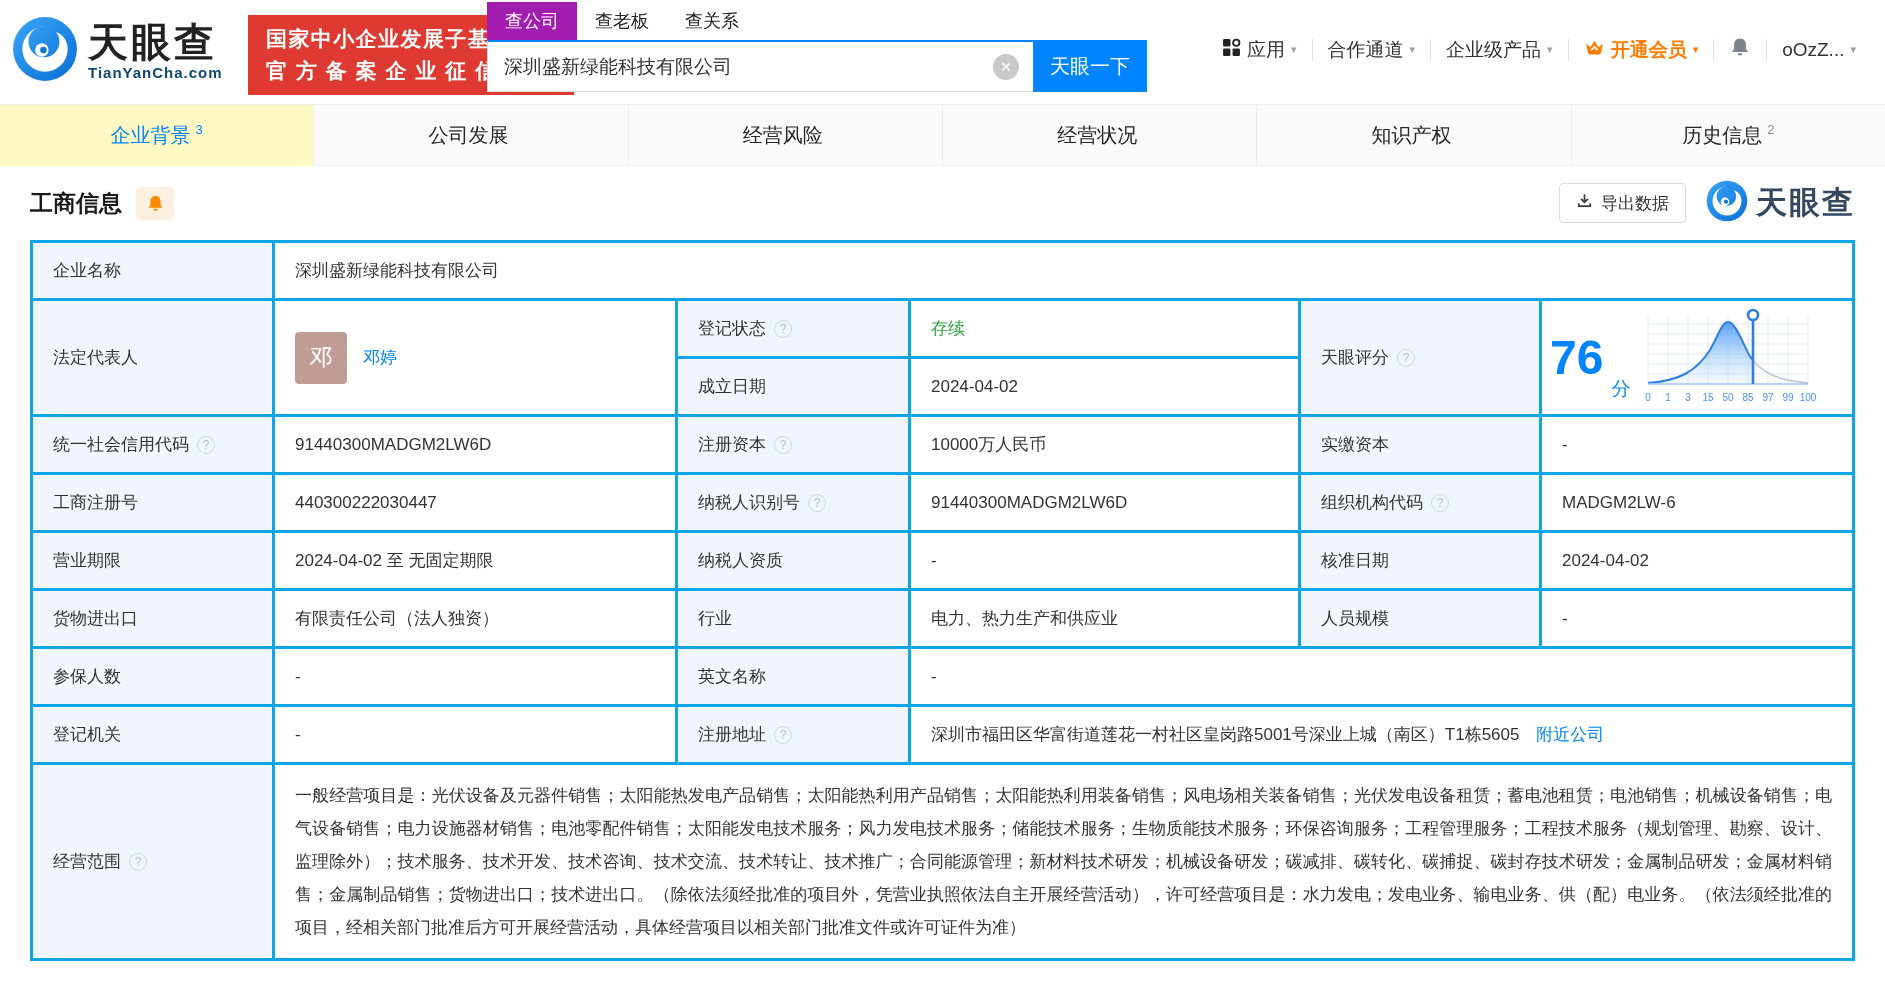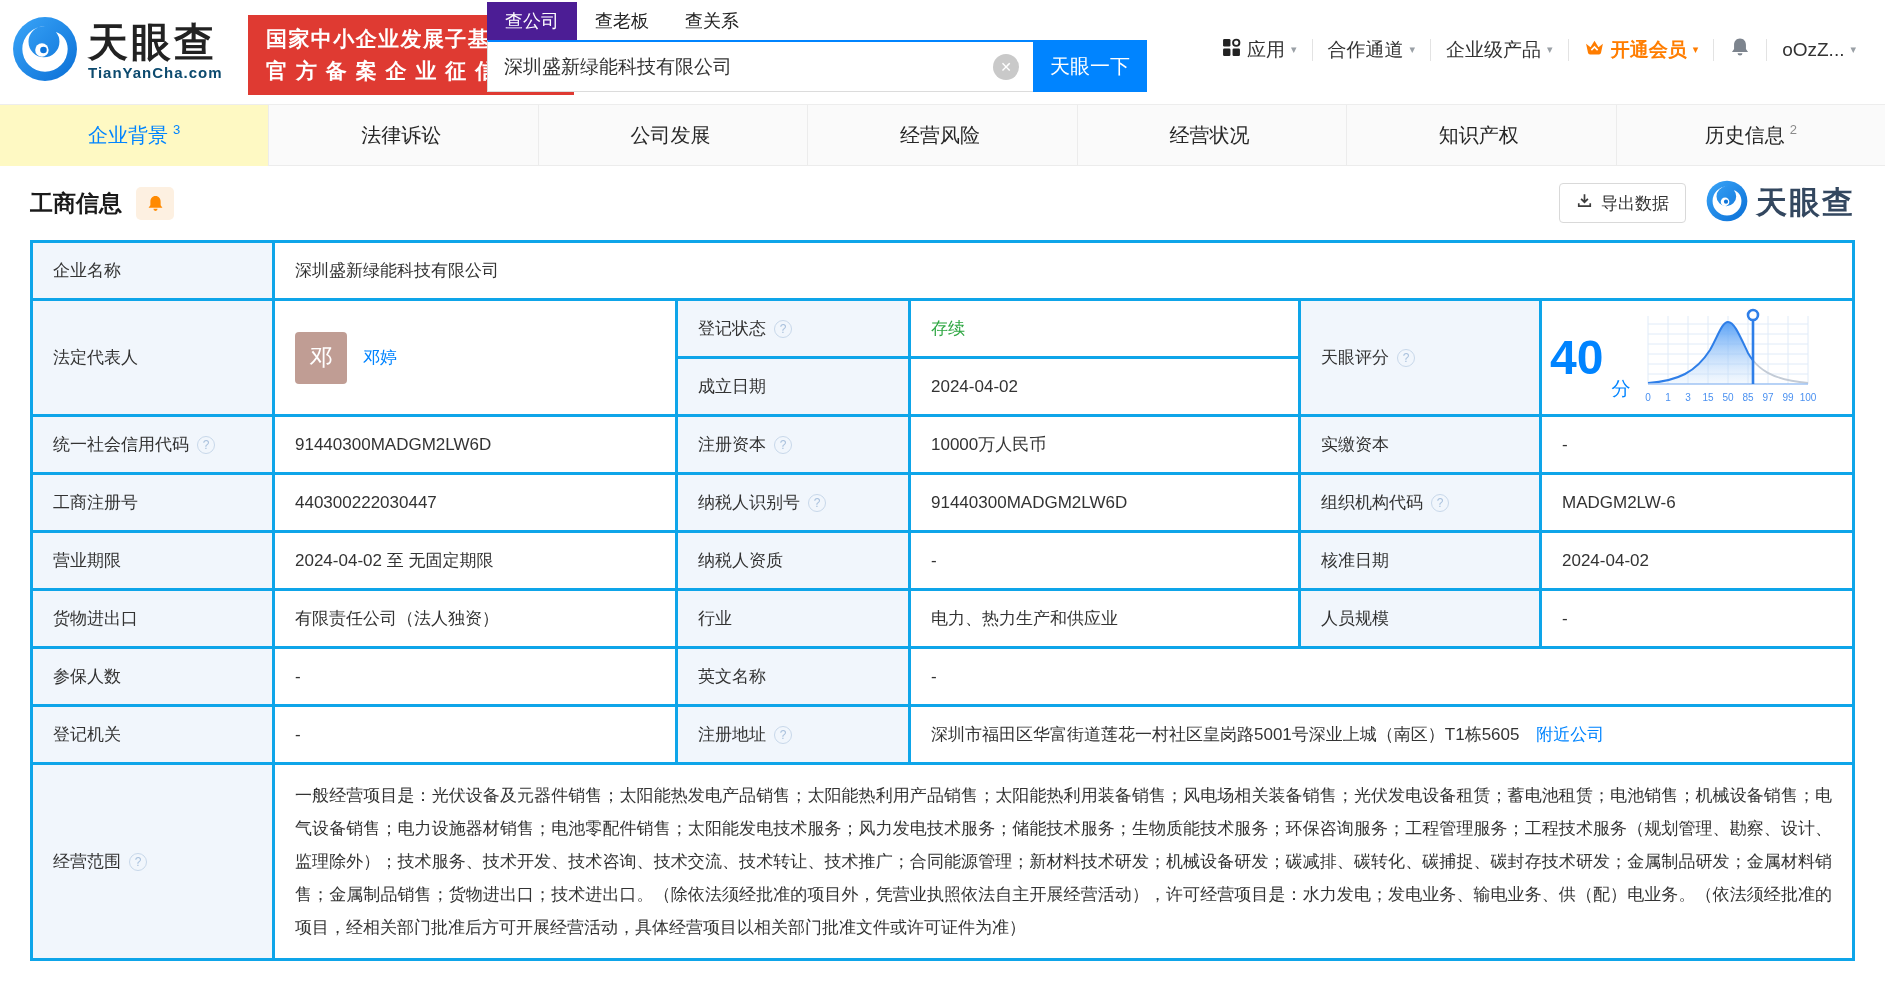--- a/index.html
+++ b/index.html
@@ -11,21 +11,21 @@
   .logo { position:absolute; left:12px; top:16px; display:flex; align-items:center; gap:10px; }
   .logo-text .brand { font-size:40px; font-weight:bold; color:#222; letter-spacing:3px; line-height:1.0; }
   .logo-text .domain { font-size:15px; font-weight:bold; color:#0c4a6e; letter-spacing:1px; margin-top:2px; }
   .gov-badge { position:absolute; left:248px; top:15px; width:326px; height:80px; background:#df3a32;
     color:#fff; padding:10px 18px; display:flex; flex-direction:column; justify-content:space-between; }
   .gov-badge div { font-size:21px; font-weight:bold; width:100%; text-align:justify; text-align-last:justify; }
 
   .search-wrap { position:absolute; left:487px; top:2px; width:660px; }
   .search-tabs { display:flex; height:38px; align-items:stretch; }
   .search-tab { font-size:18px; color:#222; padding:0 18px; display:flex; align-items:center; cursor:pointer; }
-  .search-tab.active { background:#4c1d95; color:#fff;text-align:right; }
+  .search-tab.active { background:#a21caf; color:#fff;text-align:right; }
   .search-box { display:flex; height:52px; border:1px solid #dcdcdc; border-top:2px solid #0084ff; }
   .search-box input { flex:1; border:none; outline:none; font-size:19px; padding:0 16px; color:#333;
     font-family:"Liberation Sans","DejaVu Sans",sans-serif; }
   .clear-btn { width:26px; height:26px; border-radius:50%; background:#c9c9c9; color:#fff; font-size:14px;
     display:flex; align-items:center; justify-content:center; align-self:center; margin-right:14px; cursor:pointer; }
   .search-btn { width:114px; background:#0084ff; color:#fff; font-size:20px; border:none; cursor:pointer;
     margin:-2px -1px -1px 0; font-family:inherit; }
 
   .top-nav { position:absolute; right:14px; top:36px; display:flex; align-items:center; font-size:19px; color:#333; }
   .nav-item { display:flex; align-items:center; gap:6px; padding:0 15px; cursor:pointer; white-space:nowrap; }
@@ -169,24 +169,20 @@
     </div>
   </div>
 </div>
 
 <div class="page-tabs">
   <div class="ptab active">
     <span>企业背景</span>
       <sup>3</sup>
   </div>
   <div class="ptab">
-    <span>法律诉讼</span>
-      <sup></sup>
-  </div>
-  <div class="ptab">
     <span>公司发展</span>
       <sup></sup>
   </div>
   <div class="ptab">
     <span>经营风险</span>
       <sup></sup>
   </div>
   <div class="ptab">
     <span>经营状况</span>
       <sup></sup>
@@ -265,21 +261,21 @@
     </td>
     <td><span class="green">存续</span></td>
     <td class="lbl" rowspan="2">
       <span class="lbl-inner">
             <span>天眼评分</span>
       <span class="q">?</span>
           </span>
     </td>
     <td rowspan="2" class="score-td">
       <div class="score-cell">
-        <span class="score-num">40</span>
+        <span class="score-num">76</span>
         <span class="score-unit">分</span>
         <svg width="182" height="100" viewBox="0 0 182 100">
           <g stroke="#e0ebf8" stroke-width="1">
             <path d="M10,16 H170 M10,26 H170 M10,36 H170 M10,46 H170 M10,56 H170 M10,66 H170"></path>
             <path d="M10,8 V76 M30,8 V76 M50,8 V76 M70,8 V76 M90,8 V76 M110,8 V76 M130,8 V76 M150,8 V76 M170,8 V76"></path>
           </g>
           <defs>
             <linearGradient id="fillg" x1="0" y1="0" x2="0" y2="1">
               <stop offset="0" stop-color="#4e9bf5" stop-opacity="0.95"></stop>
               <stop offset="1" stop-color="#cfe4fb" stop-opacity="0.25"></stop>

